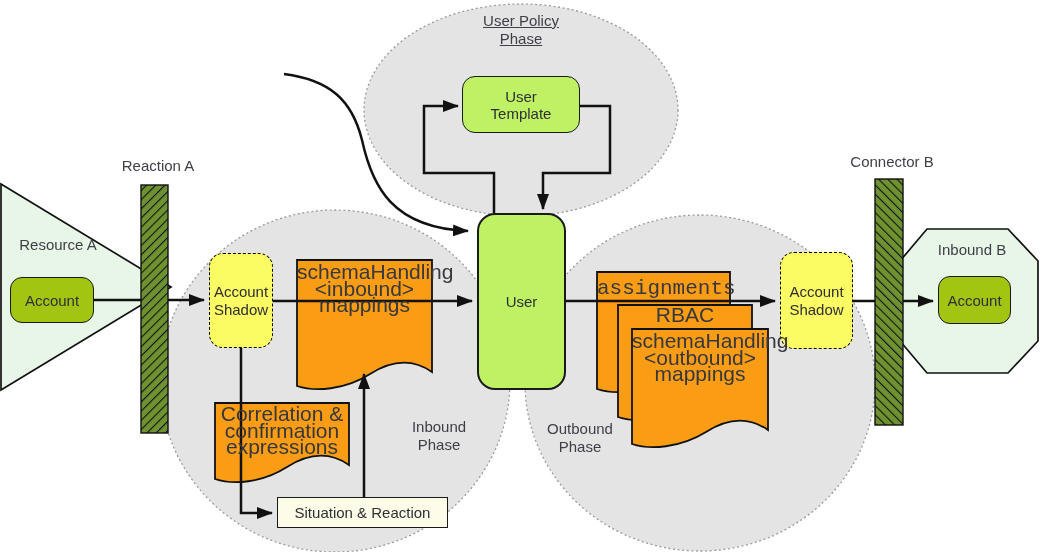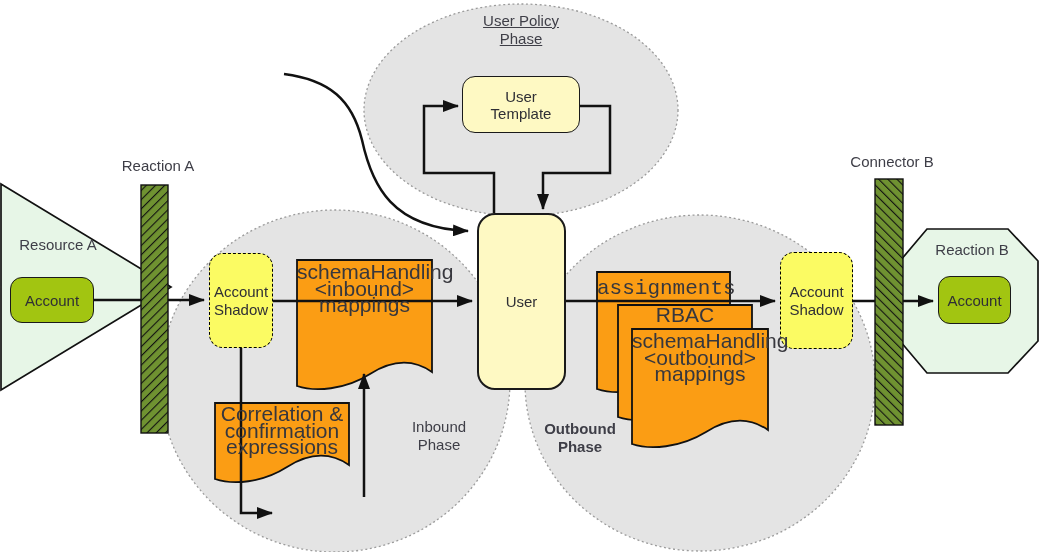--- a/index.html
+++ b/index.html
@@ -11,21 +11,21 @@
   .phase-ellipse { fill:#E4E4E4; stroke:#9b9b9b; stroke-width:1.3; stroke-dasharray:2 2.6; }
   .flow { fill:none; stroke:#111; stroke-width:2.5; }
   .doc { fill:#FB9D14; stroke:#111; stroke-width:1.8; }
   .node, .lbl, .doctext { position:absolute; box-sizing:border-box; white-space:pre-line; }
   .node {
     display:flex; align-items:center; justify-content:center; text-align:center;
     color:#2f2f35; font-size:15px; line-height:17px;
   }
   .lbl { color:#3e3e47; font-size:15px; line-height:17.5px; text-align:center; }
   .doctext { color:#37373d; font-size:21px; line-height:16.5px; text-align:center; }
-  .yellow { background:#fef9c3; border:1.8px solid #1a1a1a; border-radius:13px; }
+  .yellow { background:#bef264; border:1.8px solid #1a1a1a; border-radius:13px; }
   .shadowbox { background:#FBFB63; border:1.6px dashed #000; border-radius:14px; line-height:17.5px; }
   .cream { background:#FDFCE8; border:1.4px solid #1a1a1a; }
   .olive { background:#A2C511; border:1.7px solid #1a1a1a; border-radius:12px; }
 </style>
 </head>
 <body>
 
 <div class="canvas">
 
   <svg class="layer" width="1041" height="552" viewBox="0 0 1041 552">
@@ -79,37 +79,38 @@
   <div class="node shadowbox" style="left:209px; top:253px; width:64px; height:95px;">Account
 Shadow</div>
 
   <div class="node shadowbox" style="left:780px; top:252px; width:73px; height:97px;">Account
 Shadow</div>
 
   <div class="node olive" style="left:10px; top:277px; width:84px; height:46px;">Account</div>
 
   <div class="node olive" style="left:938px; top:276px; width:73px; height:48px;">Account</div>
 
+  <div class="node cream" style="left:277px; top:497px; width:171px; height:31px;">Situation &amp; Reaction</div>
 
   <div class="doctext" style="left:297px; top:264px; width:135px;">schemaHandling
 &lt;inbound&gt;
 mappings</div>
   <div class="doctext" style="left:215px; top:406px; width:134px;">Correlation &amp;
 confirmation
 expressions</div>
   <div class="doctext" style="left:597px; top:281px; width:133px;font-family:Liberation Mono, monospace;">assignments</div>
   <div class="doctext" style="left:618px; top:307px; width:134px;">RBAC</div>
   <div class="doctext" style="left:632px; top:333px; width:136px;">schemaHandling
 &lt;outbound&gt;
 mappings</div>
 
   <div class="lbl" style="left:10px; top:236px; width:96px;">Resource A</div>
   <div class="lbl" style="left:103px; top:157px; width:110px;">Reaction A</div>
   <div class="lbl" style="left:441px; top:12px; width:160px;text-decoration:underline;">User Policy
 Phase</div>
   <div class="lbl" style="left:389px; top:418px; width:100px;text-align:center;">Inbound
 Phase</div>
-  <div class="lbl" style="left:530px; top:420px; width:100px;font-weight:bold;">Outbound
+  <div class="lbl" style="left:530px; top:420px; width:100px;">Outbound
 Phase</div>
   <div class="lbl" style="left:837px; top:153px; width:110px;">Connector B</div>
-  <div class="lbl" style="left:922px; top:241px; width:100px;">Reaction B</div>
+  <div class="lbl" style="left:922px; top:241px; width:100px;">Inbound B</div>
 
 </div>
 
 </body></html>

